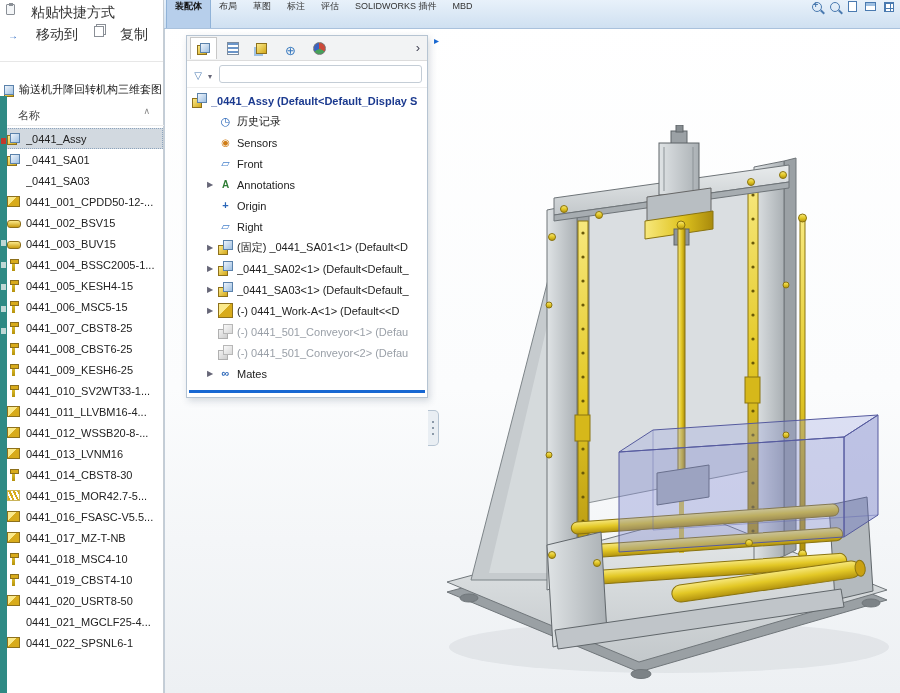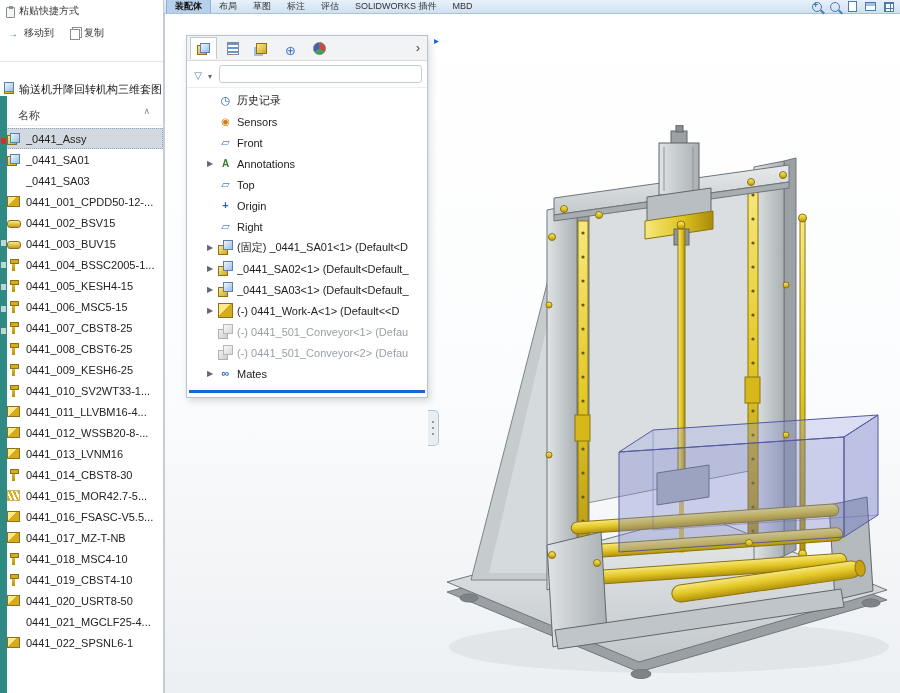--- a/index.html
+++ b/index.html
@@ -1,21 +1,21 @@
 <!DOCTYPE html>
 <html><head>
 <meta charset="utf-8">
 <style>
   *{box-sizing:border-box;margin:0;padding:0}
   html,body{width:900px;height:693px;overflow:hidden}
   body{font-family:"Liberation Sans","DejaVu Sans",sans-serif;color:#222}
   .app{position:relative;width:900px;height:693px;background:#dfe9f5;overflow:hidden}
 
   
-  .tabbar{position:absolute;left:0;top:0;width:900px;height:14px;background:linear-gradient(#e8f1fa,#cfe0f1);border-bottom:1px solid #a9c1dc;display:flex;align-items:stretch;padding-left:166px;z-index:2}
+  .tabbar{position:absolute;left:0;top:0;width:900px;height:29px;background:linear-gradient(#e8f1fa,#cfe0f1);border-bottom:1px solid #a9c1dc;display:flex;align-items:stretch;padding-left:166px;z-index:2}
   .cmdtab{font-size:9px;line-height:12px;padding:0 8px;color:#333;white-space:nowrap}
   .cmdtab.active{background:#b7cfeb;border-left:1px solid #8fb2d8;border-right:1px solid #8fb2d8;font-weight:bold;color:#111}
   .qicons{position:absolute;right:6px;top:1px;display:flex;align-items:center;gap:8px;z-index:3}
 
   
   .icon{display:inline-block;position:relative}
   [data-name="zoom-in-icon"],[data-name="zoom-icon"]{width:10px;height:10px;border:1.5px solid #4a7ab0;border-radius:50%}
   [data-name="zoom-in-icon"]::after,[data-name="zoom-icon"]::after{content:"";position:absolute;width:5px;height:2px;background:#4a7ab0;transform:rotate(45deg);right:-4px;bottom:-2px}
   [data-name="zoom-in-icon"]::before{content:"+";position:absolute;left:0px;top:-3px;font-size:9px;color:#4a7ab0;font-weight:bold}
   [data-name="sheet-icon"]{width:9px;height:11px;background:#fff;border:1px solid #4a7ab0}
@@ -23,29 +23,29 @@
   [data-name="grid-icon"]{width:10px;height:10px;border:1px solid #4a7ab0;background-image:linear-gradient(#4a7ab0 1px,transparent 1px),linear-gradient(90deg,#4a7ab0 1px,transparent 1px);background-size:5px 5px;background-color:#fff}
 
   
   .viewport{position:absolute;left:164px;top:13px;right:0;bottom:0;background:linear-gradient(180deg,#ffffff 0%,#fbfcfd 55%,#edf0f3 100%);border-left:1px solid #c2cdd8;z-index:1}
   .model-wrap{position:absolute;left:266px;top:112px;width:466px;height:566px}
   .flyout-arrow{position:absolute;left:269px;top:22px;color:#1767d2;font-size:10px;z-index:5;cursor:pointer}
 
   
   .explorer{position:absolute;left:0;top:0;width:164px;height:693px;background:#fff;border-right:1px solid #c6cdd4;z-index:6}
   .exp-ribbon{position:relative;height:62px;border-bottom:1px solid #e7e7e7}
-  .rb-item{display:inline-flex;align-items:flex-end;gap:4px;font-size:10px;color:#333;cursor:default}
+  .rb-item{display:inline-flex;align-items:flex-start;gap:16px;font-size:14px;color:#333;cursor:default}
   .paste{position:absolute;left:6px;top:4px}
   .rb-row{position:absolute;left:8px;top:26px;display:flex;gap:16px}
   [data-name="clipboard-icon"]{width:9px;height:11px;border:1px solid #8a8f96;background:#f4f6f8;border-radius:1px}
   [data-name="clipboard-icon"]::before{content:"";position:absolute;left:2px;top:-2px;width:4px;height:3px;background:#8a8f96}
   [data-name="move-to-icon"]{width:12px;height:12px}
   [data-name="move-to-icon"]::before{content:"→";color:#2e6bc4;font-size:10px;font-weight:bold;line-height:12px}
   [data-name="copy-icon"]{width:10px;height:11px;border:1px solid #8a8f96;background:#fff;box-shadow:2px -2px 0 -1px #fff,2px -2px 0 0 #8a8f96}
-  .exp-title{position:absolute;left:4px;top:82px;display:flex;align-items:flex-start;gap:5px;font-size:11px;color:#1a1a1a;white-space:nowrap;width:158px;overflow:hidden}
+  .exp-title{position:absolute;left:4px;top:82px;display:flex;align-items:flex-end;gap:5px;font-size:11px;color:#1a1a1a;white-space:nowrap;width:158px;overflow:hidden}
   .exp-header{position:absolute;left:0;top:106px;width:164px;height:20px;border-bottom:1px solid #ececec;font-size:11px;color:#444}
   .exp-header .hname{position:absolute;left:18px;top:2px}
   .exp-header .sort{position:absolute;right:14px;top:0px;color:#888;font-size:9px}
   .exp-list{position:absolute;left:0;top:128px;right:0;bottom:0;overflow:hidden}
   .exp-row{display:flex;align-items:center;height:21px;padding-left:7px;font-size:11px;white-space:nowrap;cursor:default}
   .exp-row.selected{background:#d2d9e0;outline:1px dotted #8da4bd;outline-offset:-1px}
   .exp-row .fic{margin-right:6px;flex:0 0 13px}
   .flabel{overflow:hidden;text-overflow:clip}
 
   
@@ -326,20 +326,24 @@
       <div class="fp-more" data-name="panel-tab-overflow-button">
         <span class="icon" data-name="panel-more-icon"></span>
       </div>
     </div>
     <div class="fp-filter" data-name="tree-filter-bar">
       <span class="icon" data-name="filter-icon"></span>
       <span class="icon" data-name="filter-caret-icon"></span>
       <input type="text" data-name="filter-input" style="">
     </div>
     <div class="tree" data-name="feature-tree">
+      <div class="trow root" data-name="tree-root-item">
+        <span class="tic icon" data-name="assembly-icon"></span>
+        <span class="tlabel" data-name="tree-root-label">_0441_Assy  (Default&lt;Default_Display S</span>
+      </div>
       <div data-name="tree-items">
 
       <div class="trow" data-name="tree-item">
             <span class="arrow" data-name="expand-arrow-icon"></span>
             <span class="tic icon" data-name="history-icon"></span>
             <span class="tlabel" data-name="tree-item-label">历史记录</span>
           </div>
           <div class="trow" data-name="tree-item">
             <span class="arrow" data-name="expand-arrow-icon"></span>
             <span class="tic icon" data-name="sensors-icon"></span>
@@ -347,25 +351,20 @@
           </div>
           <div class="trow" data-name="tree-item">
             <span class="arrow" data-name="expand-arrow-icon"></span>
             <span class="tic icon" data-name="plane-icon"></span>
             <span class="tlabel" data-name="tree-item-label">Front</span>
           </div>
           <div class="trow has-arrow" data-name="tree-item">
             <span class="arrow" data-name="expand-arrow-icon"></span>
             <span class="tic icon" data-name="annotations-icon"></span>
             <span class="tlabel" data-name="tree-item-label">Annotations</span>
-          </div>
-          <div class="trow" data-name="tree-item">
-            <span class="arrow" data-name="expand-arrow-icon"></span>
-            <span class="tic icon" data-name="plane-icon"></span>
-            <span class="tlabel" data-name="tree-item-label">Top</span>
           </div>
           <div class="trow" data-name="tree-item">
             <span class="arrow" data-name="expand-arrow-icon"></span>
             <span class="tic icon" data-name="origin-icon"></span>
             <span class="tlabel" data-name="tree-item-label">Origin</span>
           </div>
           <div class="trow" data-name="tree-item">
             <span class="arrow" data-name="expand-arrow-icon"></span>
             <span class="tic icon" data-name="plane-icon"></span>
             <span class="tlabel" data-name="tree-item-label">Right</span>

